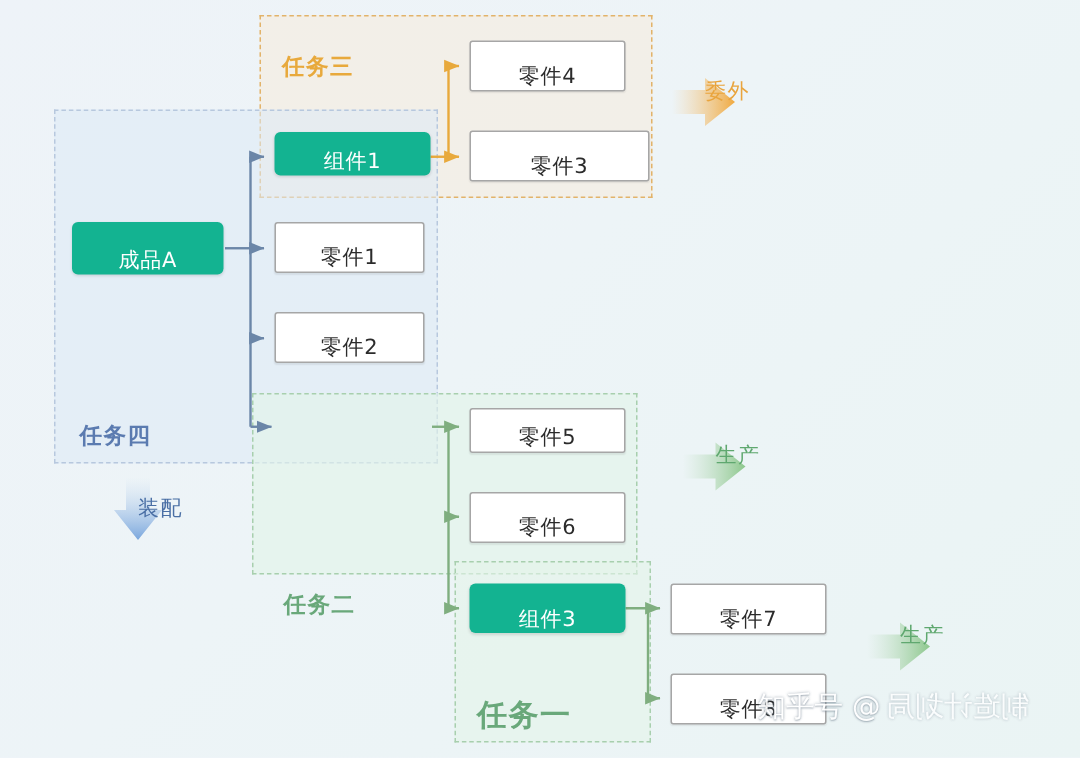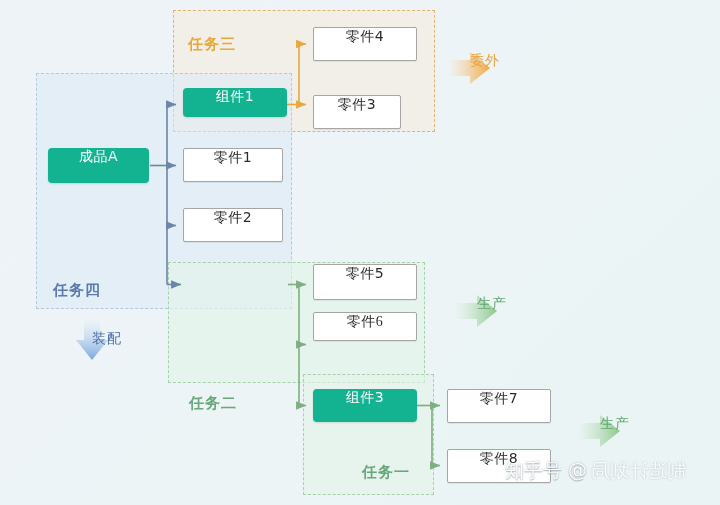--- a/index.html
+++ b/index.html
@@ -24,40 +24,40 @@
   #region-task4{left:36px;top:73px;width:256px;height:236px;
     border-color:#b7c8de;background:rgba(221,234,246,.55);}
   #region-task4 .rlabel{left:16px;top:207px;font-size:15px;color:#5b7bb0;letter-spacing:1px;}
 
   #region-task2{left:168px;top:262px;width:257px;height:121px;
     border-color:#a8cfae;background:rgba(226,243,232,.62);}
   #region-task2 .rlabel{left:20px;top:131px;font-size:15px;color:#69a87a;letter-spacing:1px;}
 
   #region-task1{left:303px;top:374px;width:131px;height:121px;
     border-color:#a8cfae;background:rgba(228,244,234,.6);}
-  #region-task1 .rlabel{left:14px;top:88px;font-size:15px;color:#69a87a;letter-spacing:1px;margin-left:44px;}
-
-  
-  .node{position:absolute;box-sizing:border-box;display:flex;align-items:flex-start;
+  #region-task1 .rlabel{left:14px;top:88px;font-size:20px;color:#69a87a;letter-spacing:1px;}
+
+  
+  .node{position:absolute;box-sizing:border-box;display:flex;align-items:flex-end;
     justify-content:center;font-size:14px;letter-spacing:.5px;}
   .node.comp{background:#13b391;color:#ffffff;border-radius:4px;
     box-shadow:0 1px 2px rgba(0,0,0,.12);}
   .node.part{background:#ffffff;color:#2b2b2b;border:1px solid #a6a6a6;border-radius:2px;
     box-shadow:0 1px 1px rgba(0,0,0,.07);}
 
   #n-prod  {left:48px; top:148px;width:101px;height:35px;}
   #n-comp1 {left:183px;top:88px; width:104px;height:29px;}
   #n-comp2 {left:188px;top:268px;width:100px;height:33px;}
   #n-comp3 {left:313px;top:389px;width:104px;height:33px;}
   #n-part1 {left:183px;top:148px;width:100px;height:34px;}
   #n-part2 {left:183px;top:208px;width:100px;height:34px;}
-  #n-part3 {left:313px;top:95px; width:88px;height:34px;}
+  #n-part3 {left:313px;top:87px; width:120px;height:34px;}
   #n-part4 {left:313px;top:27px; width:104px;height:34px;}
-  #n-part5 {left:313px;top:264px;width:104px;height:36px;}
-  #n-part6 {left:313px;top:312px;width:104px;height:29px;font-family:Liberation Serif, serif;}
+  #n-part5 {left:313px;top:272px;width:104px;height:30px;}
+  #n-part6 {left:313px;top:328px;width:104px;height:34px;}
   #n-part7 {left:447px;top:389px;width:104px;height:34px;}
   #n-part8 {left:447px;top:449px;width:104px;height:34px;}
 
   
   #wires{position:absolute;left:0;top:0;width:720px;height:505px;pointer-events:none;}
 
   
   .legend{position:absolute;display:flex;align-items:center;}
   .legend .lbl{font-size:14px;letter-spacing:1px;white-space:nowrap;}
   #legend-outsource{left:448px;top:52px;}

